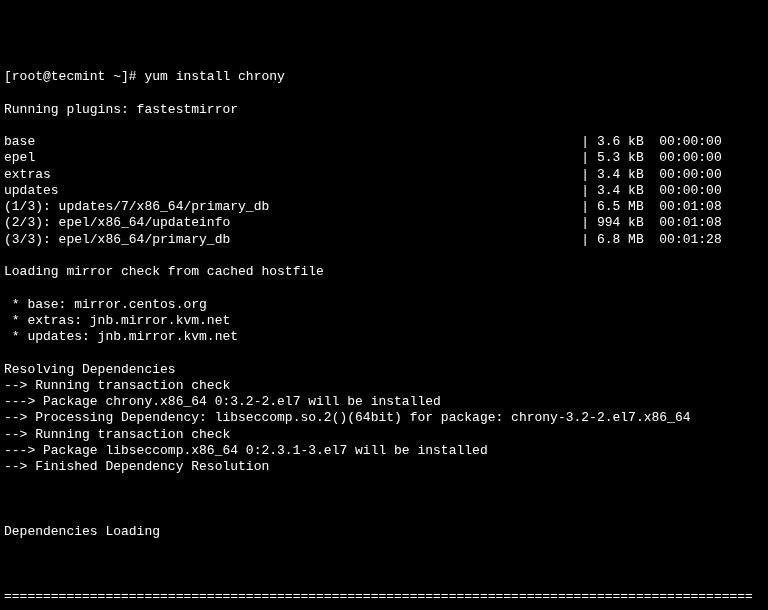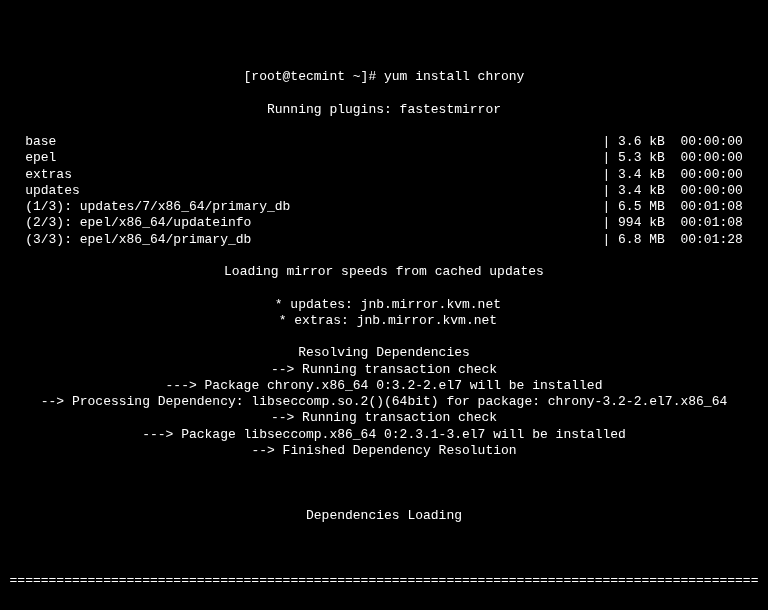--- a/index.html
+++ b/index.html
@@ -9,32 +9,32 @@
       font-size: 13px;
       line-height: 1.25;
       margin: 0;
       padding: 4px;
       width: 768px;
       height: 610px;
       box-sizing: border-box;
       white-space: pre;
       overflow: hidden;
     }
-    .line { display: block; text-align: center; }
+    .line { display: block; }
   </style>
 </head>
 <body>
 
 
 
 <span class="line"><span>[root@tecmint ~]# </span><span>yum install chrony</span></span>
 <span class="line">Running plugins: fastestmirror</span>
 <div id="repo-rows"><span class="line">base                                                                      | 3.6 kB  00:00:00</span><span class="line">epel                                                                      | 5.3 kB  00:00:00</span><span class="line">extras                                                                    | 3.4 kB  00:00:00</span><span class="line">updates                                                                   | 3.4 kB  00:00:00</span><span class="line">(1/3): updates/7/x86_64/primary_db                                        | 6.5 MB  00:01:08</span><span class="line">(2/3): epel/x86_64/updateinfo                                             | 994 kB  00:01:08</span><span class="line">(3/3): epel/x86_64/primary_db                                             | 6.8 MB  00:01:28</span></div>
-<span class="line">Loading mirror speeds from cached updates</span>
-<div id="mirror-rows"><span class="line"> * updates: jnb.mirror.kvm.net</span><span class="line"> * extras: jnb.mirror.kvm.net</span></div>
+<span class="line">Loading mirror check from cached hostfile</span>
+<div id="mirror-rows"><span class="line"> * base: mirror.centos.org</span><span class="line"> * extras: jnb.mirror.kvm.net</span><span class="line"> * updates: jnb.mirror.kvm.net</span></div>
 <div id="dep-rows"><span class="line">Resolving Dependencies</span><span class="line">--&gt; Running transaction check</span><span class="line">---&gt; Package chrony.x86_64 0:3.2-2.el7 will be installed</span><span class="line">--&gt; Processing Dependency: libseccomp.so.2()(64bit) for package: chrony-3.2-2.el7.x86_64</span><span class="line">--&gt; Running transaction check</span><span class="line">---&gt; Package libseccomp.x86_64 0:2.3.1-3.el7 will be installed</span><span class="line">--&gt; Finished Dependency Resolution</span></div>
 <span class="line"> </span>
 <span class="line">Dependencies Loading</span>
 <span class="line"> </span>
 <span class="line">================================================================================================</span>
 
 
 
 
 

